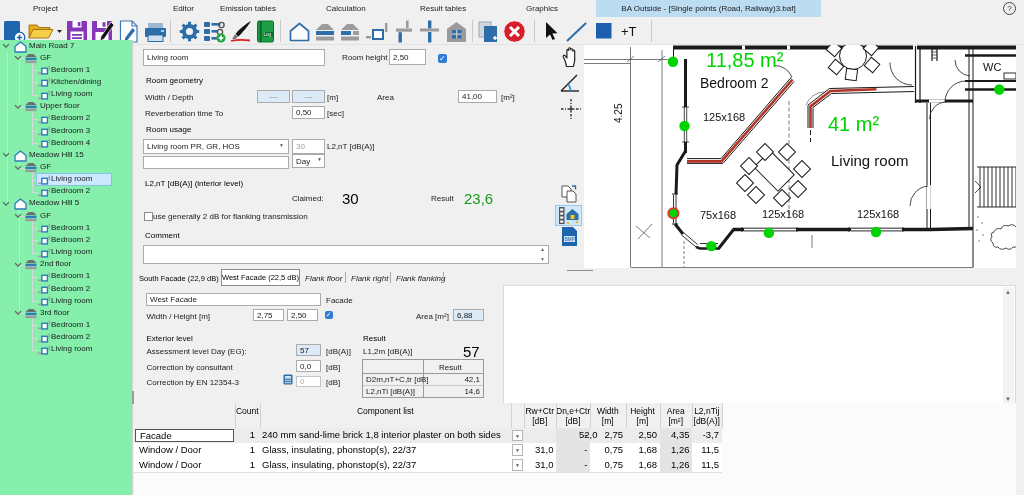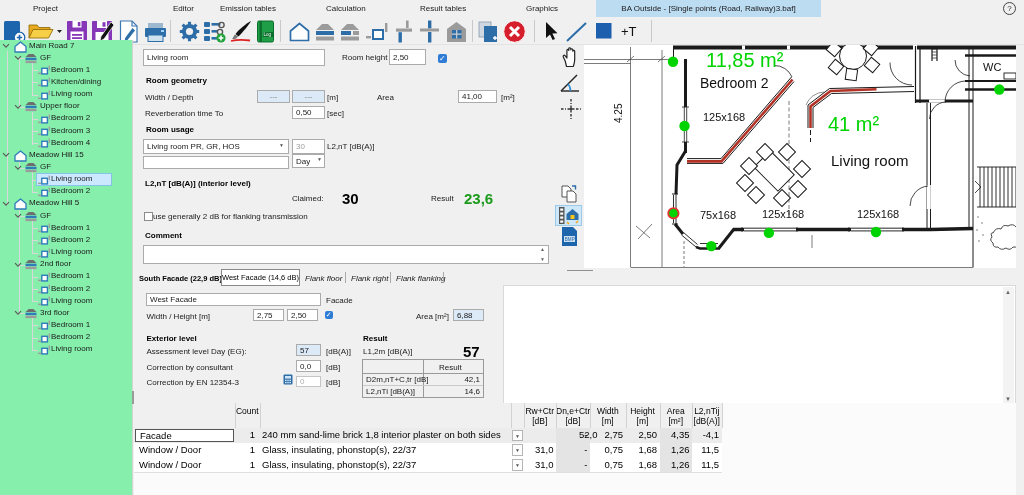--- a/index.html
+++ b/index.html
@@ -10,21 +10,21 @@
   #activetab{position:absolute;left:596px;top:0;width:225px;height:17px;background:#bcdcf2;text-align:center;line-height:17px;font-size:8px;}
   #toolbar{left:0;top:17px;width:1024px;height:27px;background:#f0f0f0;border-bottom:1px solid #e3e3e3;}
   .tsep{position:absolute;top:3px;width:1px;height:22px;background:#c9c9c9;}
   #treepanel{left:0;top:40px;width:133px;height:455px;background:#86efac;border-right:1px solid #d4d4d4;box-sizing:border-box;}
   .trow{position:absolute;height:12.15px;font-size:8px;color:#1a1a1a;white-space:nowrap;}
   .trow .lbl{position:absolute;top:0.5px;}
   .fld{position:absolute;background:#fff;border:1px solid #ababab;font-size:8px;padding:0 3px;color:#1a1a1a;white-space:nowrap;box-sizing:border-box;}
   .fldblue{background:#dce9f7;}
   .flddis{color:#9f9f9f;}
   .lab{position:absolute;white-space:nowrap;font-size:8px;color:#1a1a1a;}
-  .labb{position:absolute;white-space:nowrap;font-size:8px;color:#000;font-weight:bold;}
+  .labb{position:absolute;white-space:nowrap;font-size:8px;color:#000;font-weight:normal;}
   .cbx{position:absolute;width:9.5px;height:9.5px;background:#2f7cd6;border-radius:2px;color:#fff;font-size:8px;line-height:9.5px;text-align:center;}
   .cbe{position:absolute;width:8.5px;height:8.5px;background:#fff;border:1px solid #8a8a8a;box-sizing:border-box;}
   .comboarrow{position:absolute;font-size:5px;color:#555;}
 </style>
 </head>
 <body>
 <div class="abs" id="menubar">
   <div class="mitem" style="left:33px;">Project</div>
   <div class="mitem" style="left:137px;padding-left:36px;">Editor</div>
   <div class="mitem" style="left:220px;">Emission tables</div>
@@ -459,21 +459,21 @@
 <div class="labb" style="left:209px;top:145px;font-size:15px;">30</div>
 <div class="lab" style="left:298px;top:149px;">Result</div>
 <div class="labb" style="left:331px;top:145px;font-size:15px;color:#1a9a1a;">23,6</div>
 <div class="cbe" style="left:11px;top:167px;"></div>
 <div class="lab" style="left:20px;top:167px;">use generally 2 dB for flanking transmission</div>
 <div class="labb" style="left:12px;top:185.5px;">Comment</div>
 <div class="fld fld" style="left:10px;top:199.5px;width:406px;height:19px;line-height:18px;"></div>
 <div style="position:absolute;left:407px;top:201px;font-size:5px;color:#666;">▲</div>
 <div style="position:absolute;left:407px;top:211px;font-size:5px;color:#666;">▼</div>
 <div class="labb" style="left:6px;top:229px;font-size:7.5px;">South Facade (22,9 dB)</div>
-<div style="position:absolute;left:88px;top:224px;width:79px;height:17px;background:#fff;border:1px solid #8a8a8a;box-sizing:border-box;font-size:7.5px;line-height:16px;text-align:center;">West Facade (14,6 dB)</div>
+<div style="position:absolute;left:88px;top:224px;width:79px;height:17px;background:#fff;border:1px solid #8a8a8a;box-sizing:border-box;font-size:7.5px;line-height:16px;text-align:center;">West Facade (22,5 dB)</div>
 <div class="lab" style="left:172px;top:229px;font-style:italic;">Flank floor</div>
 <div style="position:absolute;left:212px;top:227px;width:1px;height:11px;background:#aaa;"></div>
 <div class="lab" style="left:218px;top:229px;font-style:italic;">Flank right</div>
 <div style="position:absolute;left:257px;top:227px;width:1px;height:11px;background:#aaa;"></div>
 <div class="lab" style="left:263px;top:229px;font-style:italic;">Flank flanking</div>
 <div style="position:absolute;left:310px;top:227px;width:1px;height:11px;background:#aaa;"></div>
 <div class="fld fld" style="left:13px;top:248px;width:175px;height:13px;line-height:12px;">West Facade</div>
 <div class="lab" style="left:193px;top:251px;">Facade</div>
 <div class="lab" style="left:13.5px;top:266.5px;">Width / Height [m]</div>
 <div class="fld fld" style="left:120px;top:263.5px;width:31px;height:12px;line-height:11px;">2,75</div>
@@ -689,20 +689,21 @@
 <div style="position:absolute;right:1px;top:1px;width:11px;height:117px;background:#f3f3f3;">
 <div style="position:absolute;left:2px;top:2px;font-size:6px;color:#666;">▲</div>
 <div style="position:absolute;left:2px;bottom:2px;font-size:6px;color:#666;">▼</div>
 </div>
 </div>
 <div class="abs" style="left:134px;top:403px;width:882px;height:92px;background:#fbfbfb;"></div>
 <div class="abs" style="left:131.5px;top:391px;width:2px;height:13px;background:#9a9a9a;"></div>
 <div class="abs" id="btable" style="left:134px;top:403px;width:588px;height:71px;">
 <div style="position:absolute;left:0;top:0;width:588px;height:25px;background:#f0f0f0;border-bottom:1px solid #c9c9c9;"></div>
 <div style="position:absolute;left:101px;top:1px;width:24.5px;height:23px;font-size:8.5px;text-align:center;line-height:10px;padding-top:2px;">Count</div>
+<div style="position:absolute;left:125.5px;top:1px;width:251.5px;height:23px;font-size:8.5px;text-align:center;line-height:10px;padding-top:2px;">Component list</div>
 <div style="position:absolute;left:389.5px;top:1px;width:32.5px;height:23px;font-size:8.5px;text-align:center;line-height:10px;padding-top:2px;">Rw+Ctr<br>[dB]</div>
 <div style="position:absolute;left:422px;top:1px;width:34px;height:23px;font-size:8.5px;text-align:center;line-height:10px;padding-top:2px;">Dn,e+Ctr<br>[dB]</div>
 <div style="position:absolute;left:456px;top:1px;width:35.5px;height:23px;font-size:8.5px;text-align:center;line-height:10px;padding-top:2px;">Width<br>[m]</div>
 <div style="position:absolute;left:491.5px;top:1px;width:34.0px;height:23px;font-size:8.5px;text-align:center;line-height:10px;padding-top:2px;">Height<br>[m]</div>
 <div style="position:absolute;left:525.5px;top:1px;width:32.5px;height:23px;font-size:8.5px;text-align:center;line-height:10px;padding-top:2px;">Area<br>[m²]</div>
 <div style="position:absolute;left:558px;top:1px;width:29.5px;height:23px;font-size:8.5px;text-align:center;line-height:10px;padding-top:2px;">L2,nTij<br>[dB(A)]</div>
 <div style="position:absolute;left:101px;top:0;width:1px;height:25px;background:#d2d2d2;"></div>
 <div style="position:absolute;left:125.5px;top:0;width:1px;height:25px;background:#d2d2d2;"></div>
 <div style="position:absolute;left:377px;top:0;width:1px;height:25px;background:#d2d2d2;"></div>
 <div style="position:absolute;left:389.5px;top:0;width:1px;height:25px;background:#d2d2d2;"></div>
@@ -717,21 +718,21 @@
 <div style="position:absolute;left:525.5px;top:25.0px;width:32.5px;height:14.8px;background:#e4e4e4;"></div>
 <div style="position:absolute;left:1px;top:26.0px;width:99px;height:12.8px;border:1px solid #555;background:#fff;box-sizing:border-box;font-size:9.5px;line-height:11.8px;padding-left:4px;">Facade</div>
 <div style="position:absolute;left:101px;top:25.0px;width:20px;text-align:right;font-size:9.5px;line-height:14.8px;">1</div>
 <div style="position:absolute;left:128px;top:25.0px;font-size:9.5px;line-height:14.8px;white-space:nowrap;">240 mm sand-lime brick 1,8 interior plaster on both sides</div>
 <div style="position:absolute;left:378px;top:26.5px;width:11px;height:11.5px;background:#fdfdfd;border:1px solid #b5b5b5;box-sizing:border-box;font-size:5px;color:#555;text-align:center;line-height:11px;">▼</div>
 <div style="position:absolute;left:389.5px;top:25.0px;width:30.0px;text-align:right;font-size:9.5px;line-height:14.8px;margin-left:44px;">52,0</div>
 <div style="position:absolute;left:422px;top:25.0px;width:31.5px;text-align:right;font-size:9.5px;line-height:14.8px;">-</div>
 <div style="position:absolute;left:456px;top:25.0px;width:33.0px;text-align:right;font-size:9.5px;line-height:14.8px;">2,75</div>
 <div style="position:absolute;left:491.5px;top:25.0px;width:31.5px;text-align:right;font-size:9.5px;line-height:14.8px;">2,50</div>
 <div style="position:absolute;left:525.5px;top:25.0px;width:30.0px;text-align:right;font-size:9.5px;line-height:14.8px;">4,35</div>
-<div style="position:absolute;left:558px;top:25.0px;width:27.0px;text-align:right;font-size:9.5px;line-height:14.8px;">-4,1</div>
+<div style="position:absolute;left:558px;top:25.0px;width:27.0px;text-align:right;font-size:9.5px;line-height:14.8px;">-3,7</div>
 <div style="position:absolute;left:0;top:39.8px;width:588px;height:14.8px;background:#fff;border-bottom:1px solid #e0e0e0;"></div>
 <div style="position:absolute;left:422px;top:39.8px;width:34px;height:14.8px;background:#e4e4e4;"></div>
 <div style="position:absolute;left:525.5px;top:39.8px;width:32.5px;height:14.8px;background:#e4e4e4;"></div>
 <div style="position:absolute;left:1px;top:40.8px;width:99px;height:12.8px;box-sizing:border-box;font-size:9.5px;line-height:11.8px;padding-left:4px;">Window / Door</div>
 <div style="position:absolute;left:101px;top:39.8px;width:20px;text-align:right;font-size:9.5px;line-height:14.8px;">1</div>
 <div style="position:absolute;left:128px;top:39.8px;font-size:9.5px;line-height:14.8px;white-space:nowrap;">Glass, insulating, phonstop(s), 22/37</div>
 <div style="position:absolute;left:378px;top:41.3px;width:11px;height:11.5px;background:#fdfdfd;border:1px solid #b5b5b5;box-sizing:border-box;font-size:5px;color:#555;text-align:center;line-height:11px;">▼</div>
 <div style="position:absolute;left:389.5px;top:39.8px;width:30.0px;text-align:right;font-size:9.5px;line-height:14.8px;">31,0</div>
 <div style="position:absolute;left:422px;top:39.8px;width:31.5px;text-align:right;font-size:9.5px;line-height:14.8px;">-</div>
 <div style="position:absolute;left:456px;top:39.8px;width:33.0px;text-align:right;font-size:9.5px;line-height:14.8px;">0,75</div>

